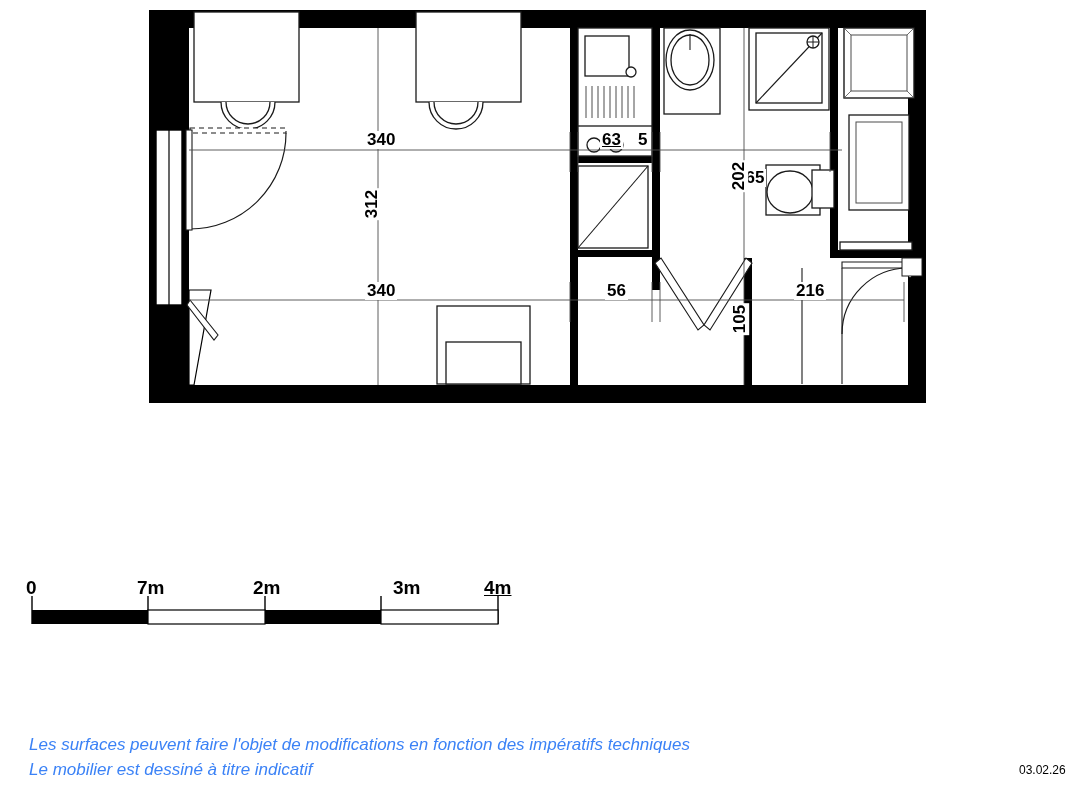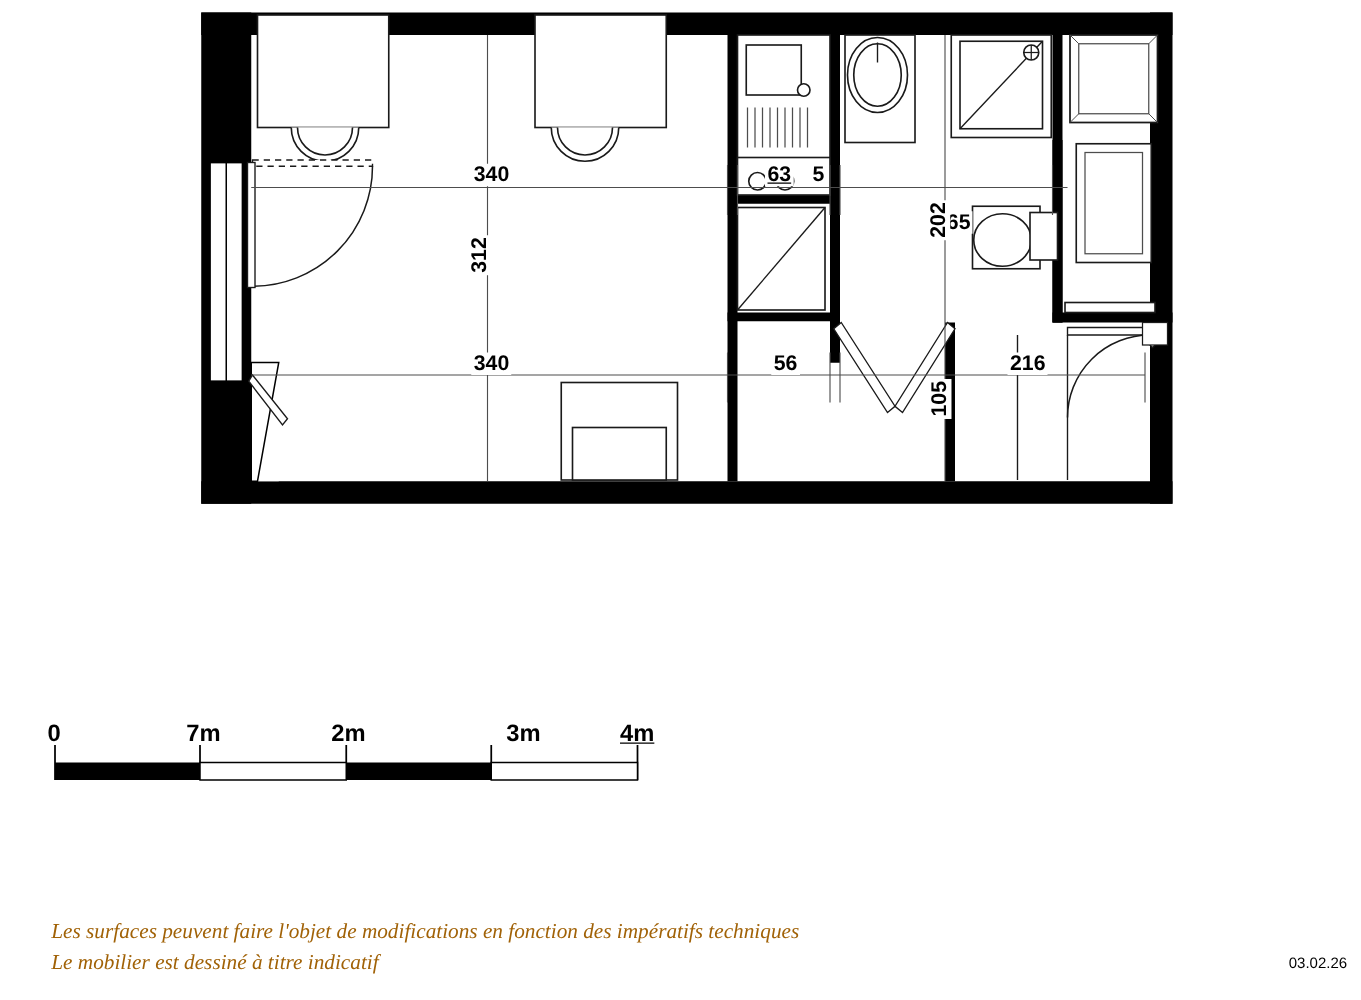--- a/index.html
+++ b/index.html
@@ -9,21 +9,21 @@
   }
   body {
     width: 1089px;
     height: 800px;
     position: relative;
     font-family: "Liberation Sans", sans-serif;
     overflow: hidden;
   }
   #plan-root {
     position: absolute;
-    left: 16px; top: 0;
+    left: 4px; top: 0;
     width: 1060px;
     height: 800px;
   }
   .dim-label {
     position: absolute;
     font-family: "Liberation Sans", sans-serif;
     font-size: 17px;
     font-weight: bold;
     color: #000;
     background: #fff;
@@ -39,24 +39,24 @@
     position: absolute;
     font-family: "Liberation Sans", sans-serif;
     font-size: 19px;
     font-weight: bold;
     color: #000;
     line-height: 20px;
     white-space: nowrap;
   }
   .note-line {
     position: absolute;
-    font-family: Liberation Serif, serif;
+    font-family: Liberation Sans, sans-serif;
     font-style: italic;
     font-size: 17px;
-    color: #a16207;
+    color: #3b82f6;
     white-space: nowrap;
     text-align: right;
   }
   .date-label {
     position: absolute;
     font-family: "Liberation Sans", sans-serif;
     font-size: 12px;
     color: #000;
     white-space: nowrap;
   }

